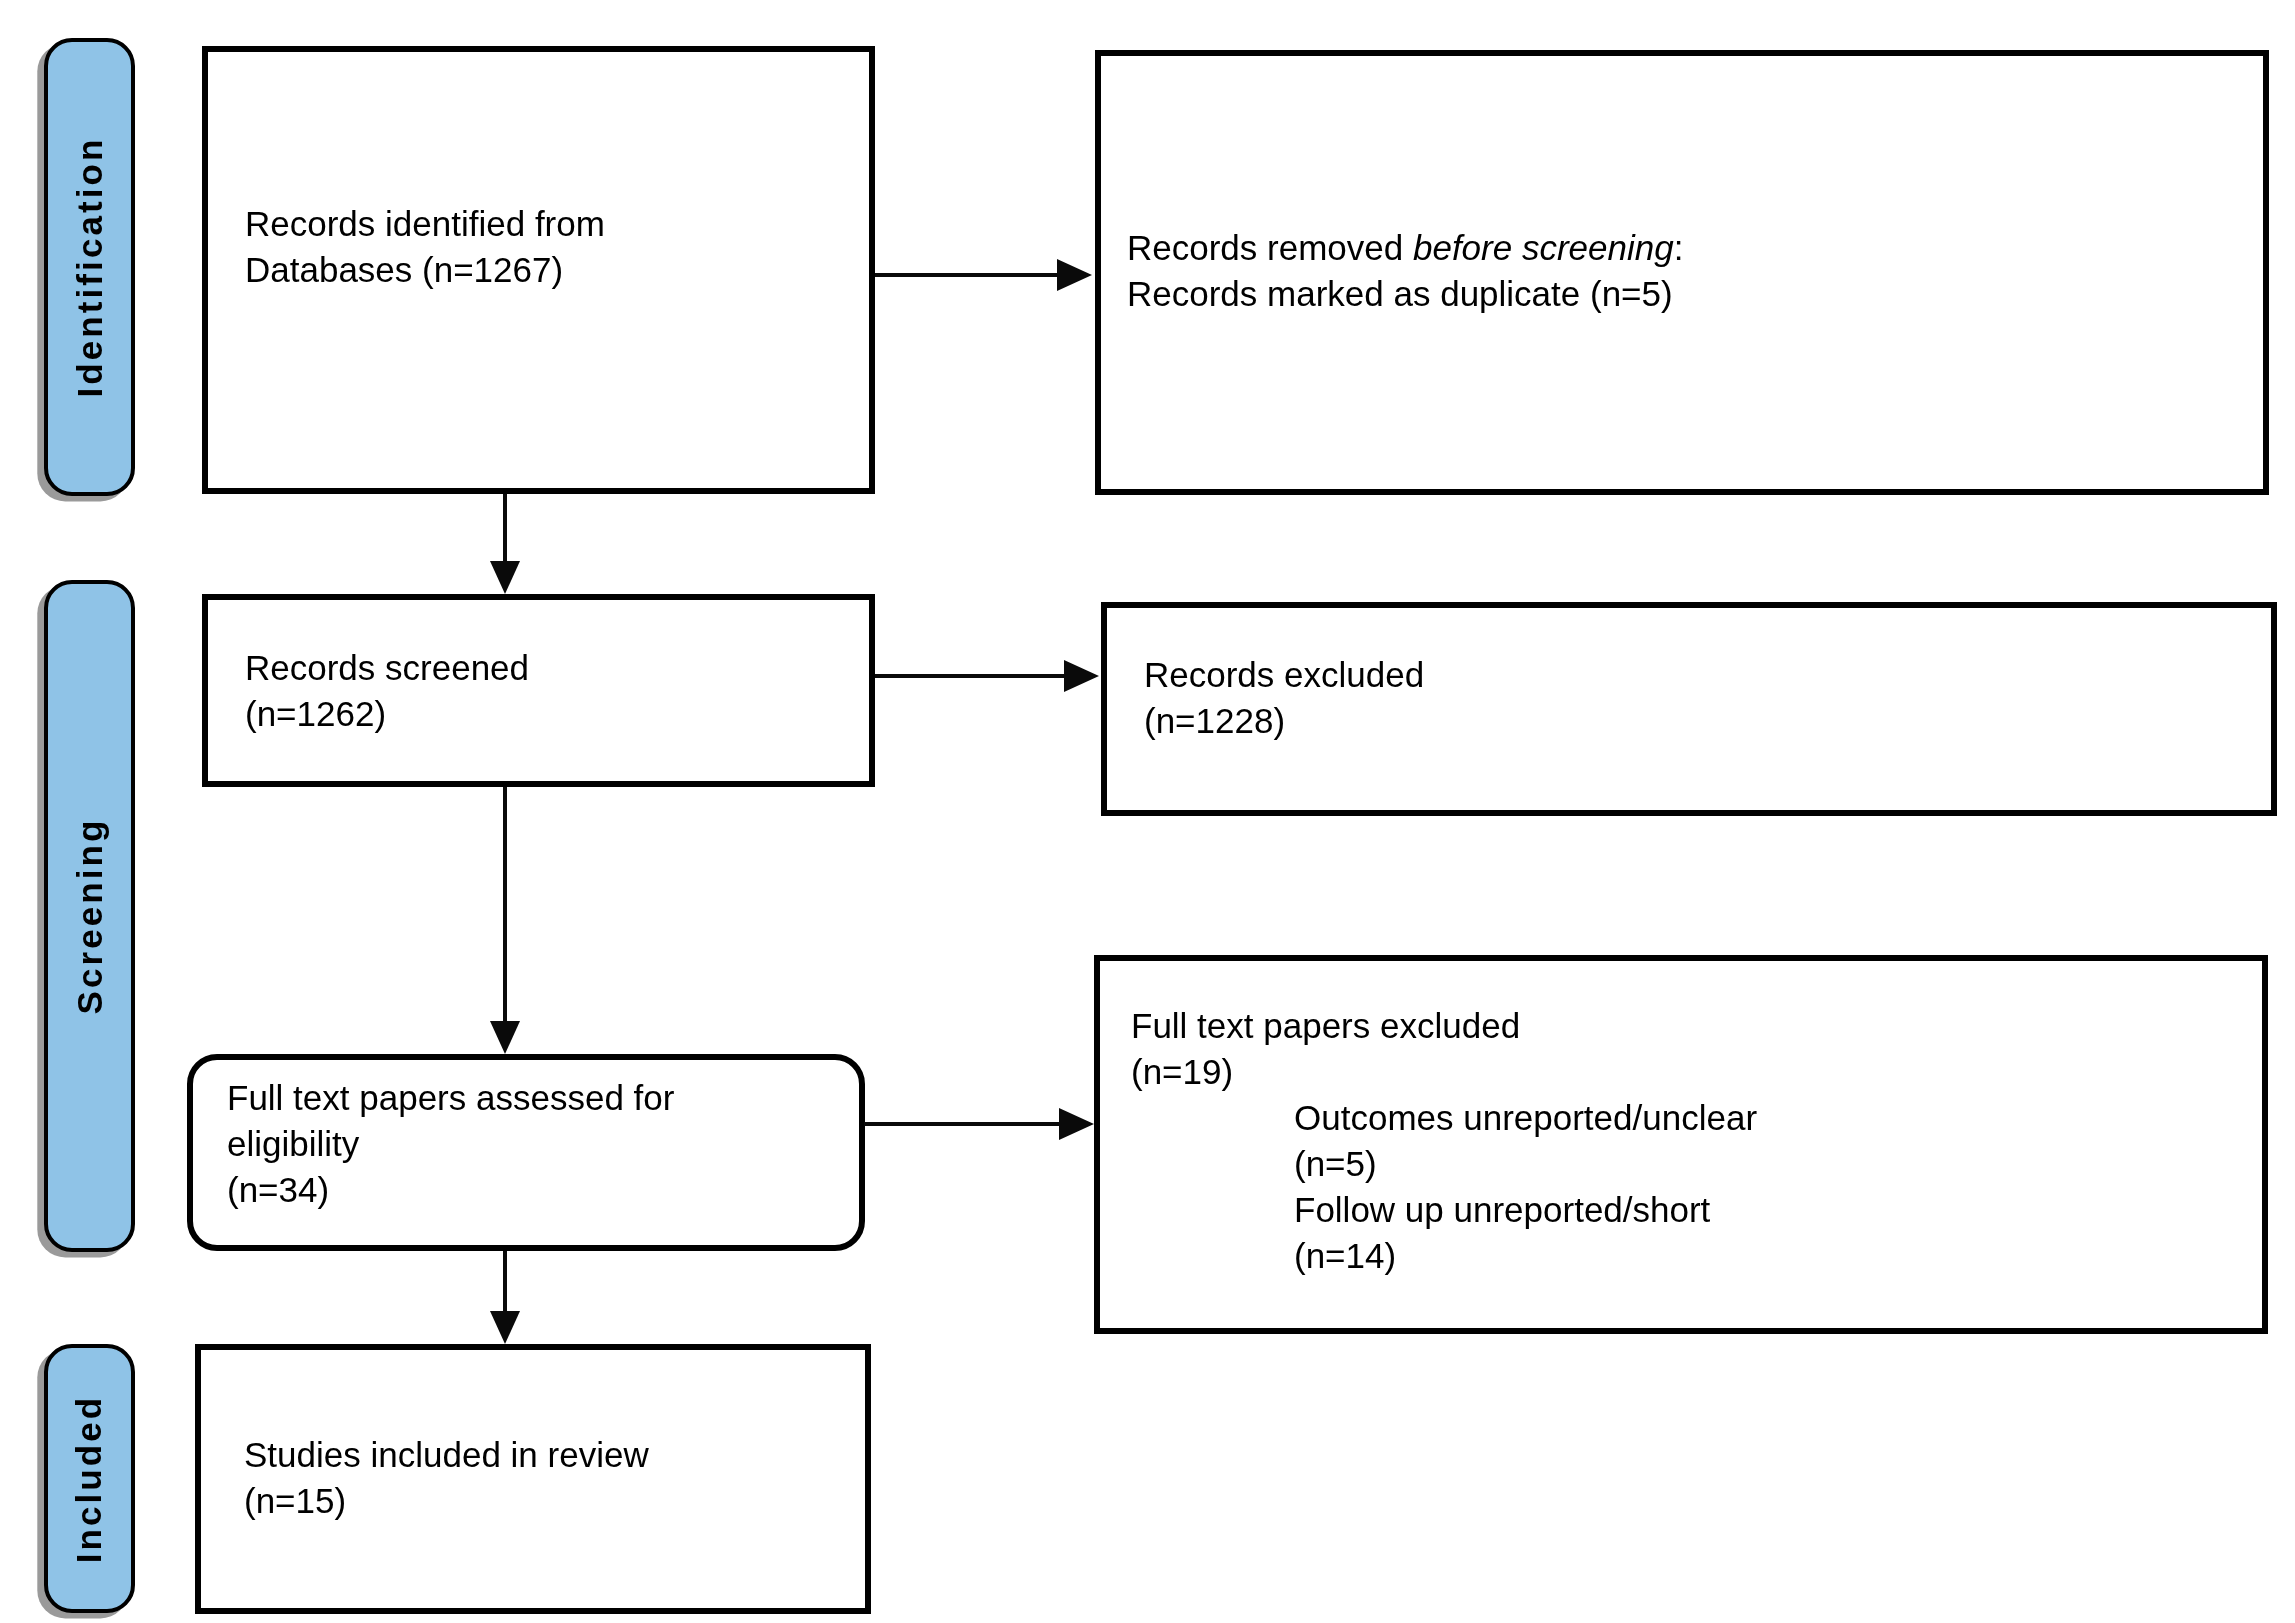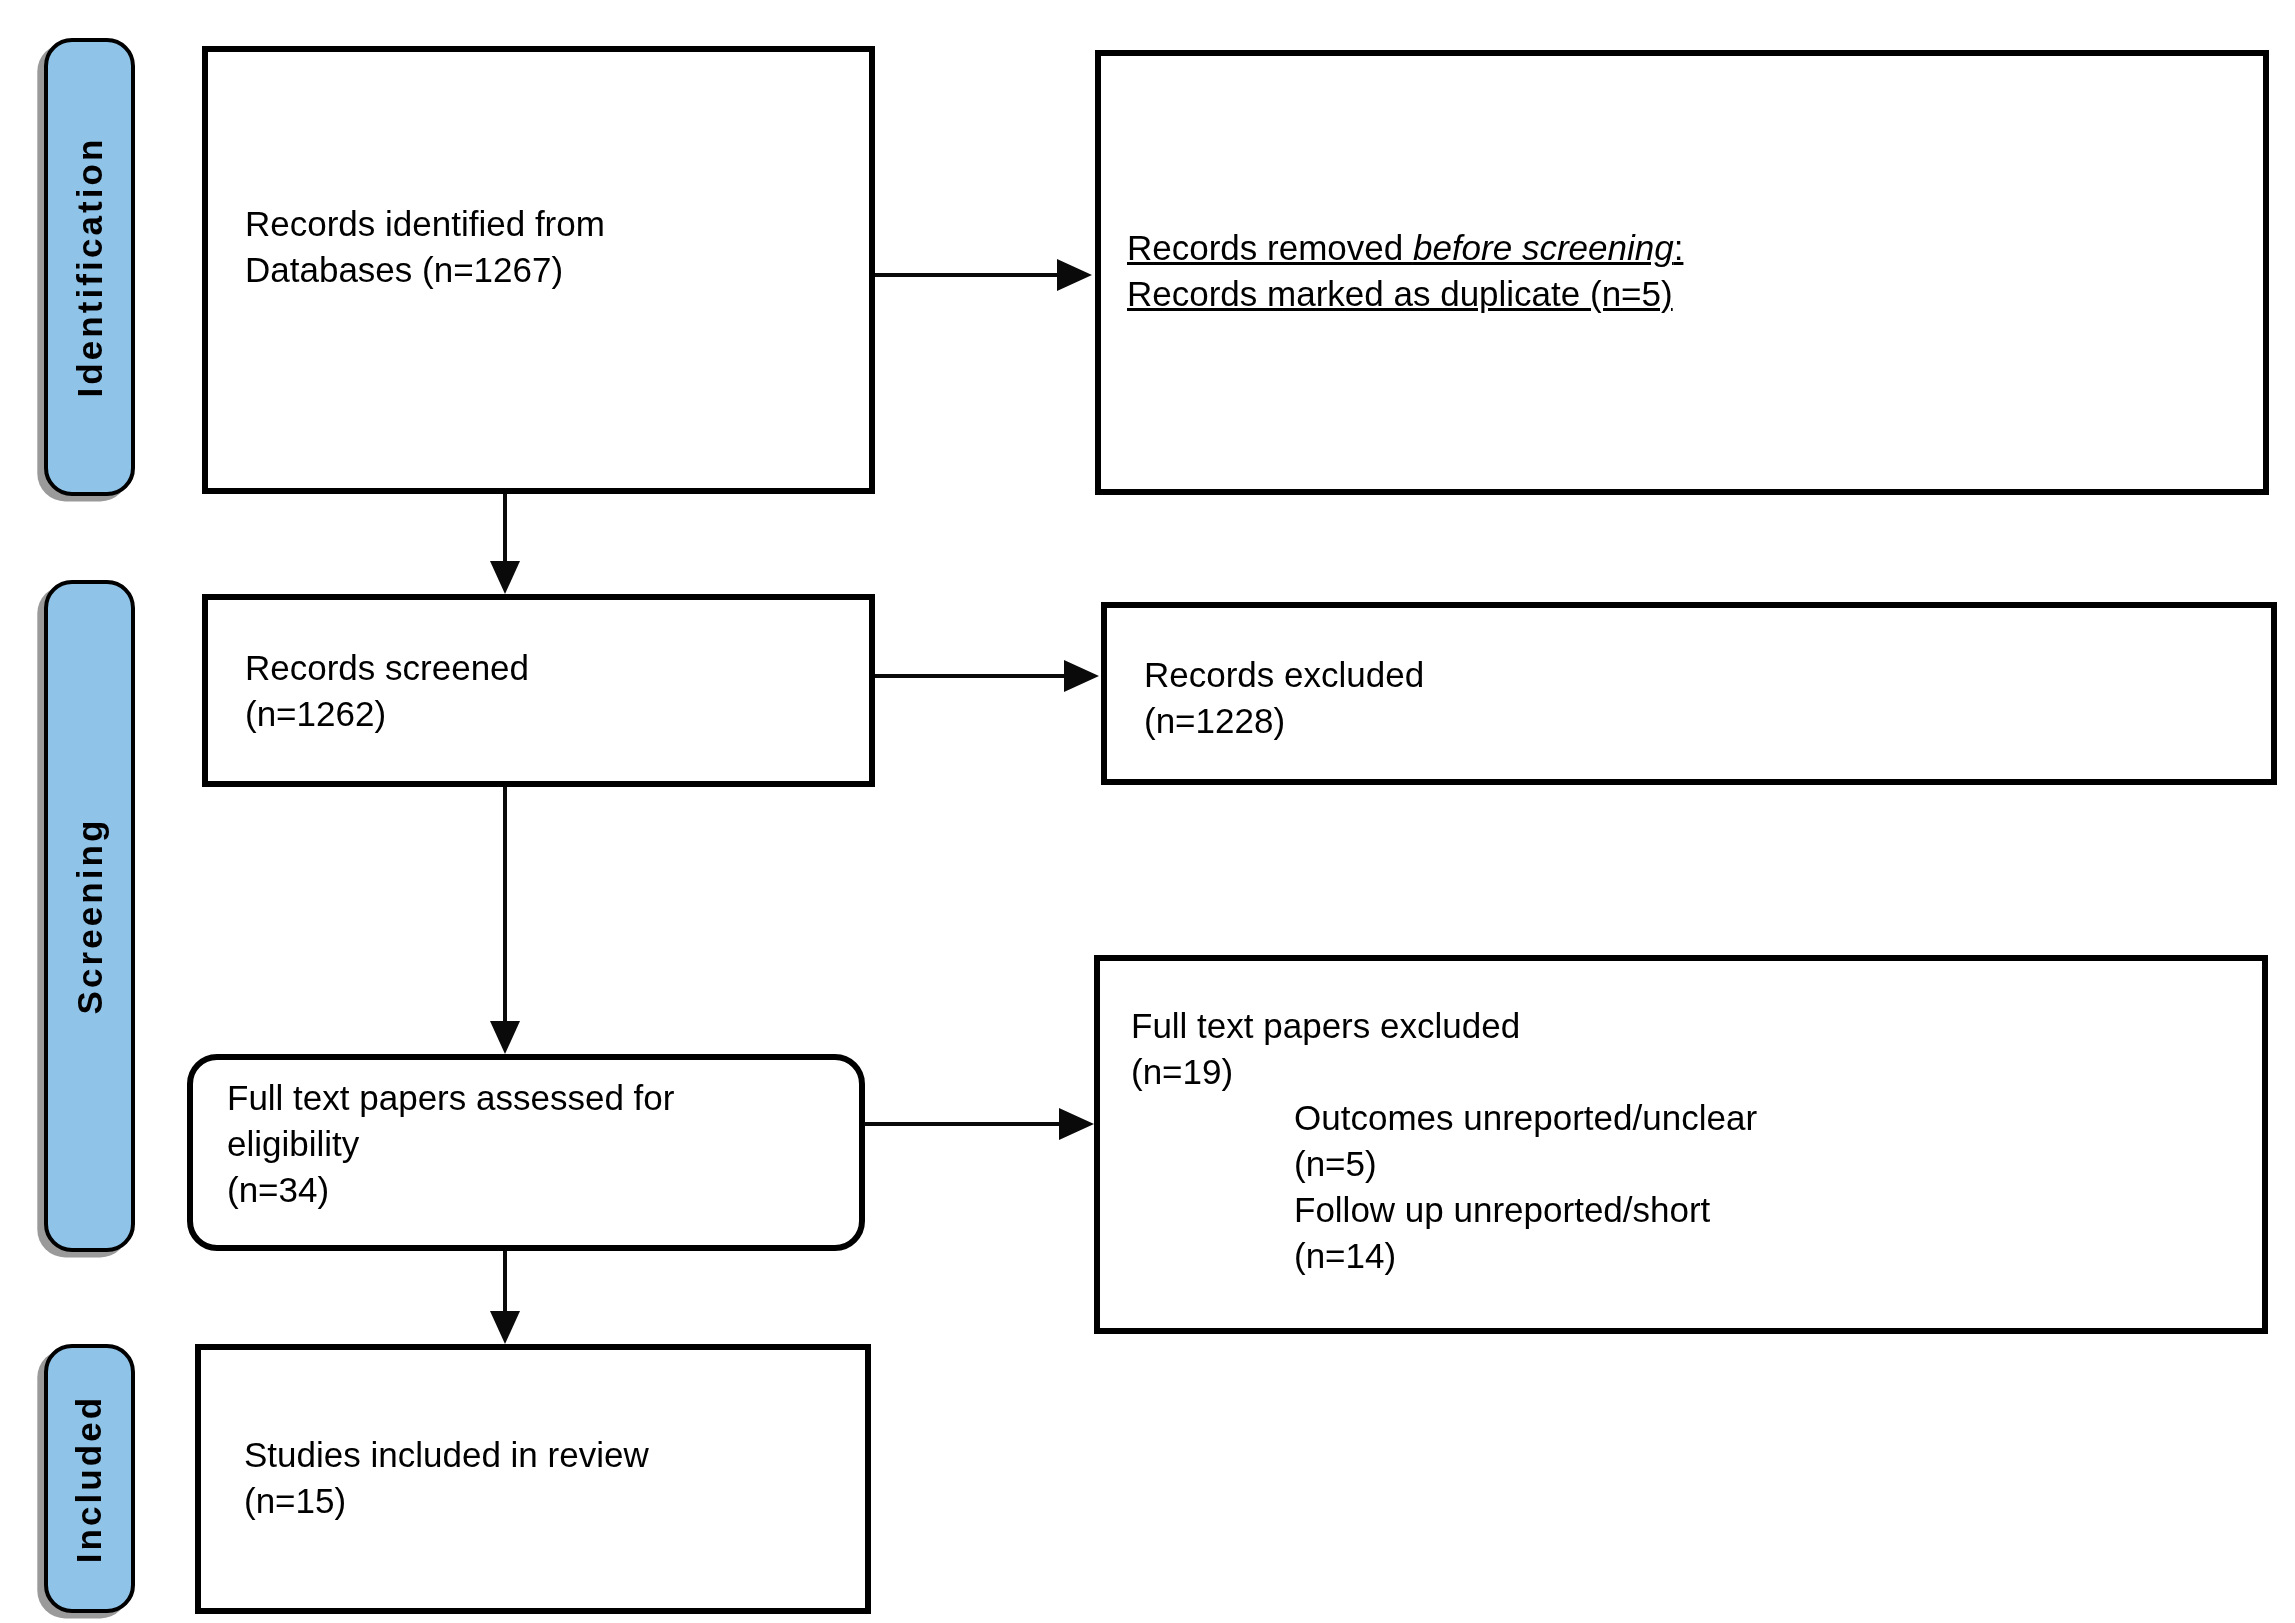--- a/index.html
+++ b/index.html
@@ -45,34 +45,34 @@
   
   .fbox{
     position:absolute;
     background:#ffffff;
     border:6.7px solid var(--box_border);
     box-sizing:border-box;
   }
   #box-identified{left:202px;top:46px;width:673px;height:448px;}
   #box-removed{left:1095px;top:50px;width:1174px;height:445px;}
   #box-screened{left:202px;top:594px;width:673px;height:193px;}
-  #box-excluded{left:1101px;top:602px;width:1176px;height:183px;}
+  #box-excluded{left:1101px;top:602px;width:1176px;height:214px;}
   #box-assessed{left:187px;top:1054px;width:678px;height:197px;border-radius:30px;}
   #box-ft-excluded{left:1094px;top:955px;width:1174px;height:379px;padding-left:48px;}
   #box-included{left:195px;top:1344px;width:676px;height:270px;}
 
   .btext{
     position:absolute;
     font-size:35px;
     line-height:46px;
     white-space:nowrap;
     color:var(--text);
   }
   #box-identified .btext{left:37px;top:149px;}
-  #box-removed   .btext{left:26px;top:169px;text-decoration:underline;}
+  #box-removed   .btext{left:26px;top:169px;}
   #box-screened  .btext{left:37px;top:45px;}
   #box-excluded  .btext{left:37px;top:44px;}
   #box-assessed  .btext{left:34px;top:14.7px;}
   #box-ft-excluded .btext{left:31px;top:42px;line-height:46px;}
   #box-included  .btext{left:43px;top:82px;}
   .btext .indent{margin-left:163px;}
   .em{font-style:italic;}
 
   
   .hline{position:absolute;height:4.3px;background:var(--arrow);}

